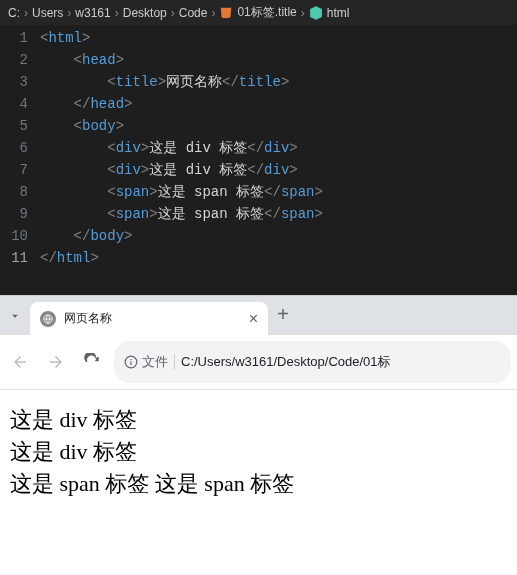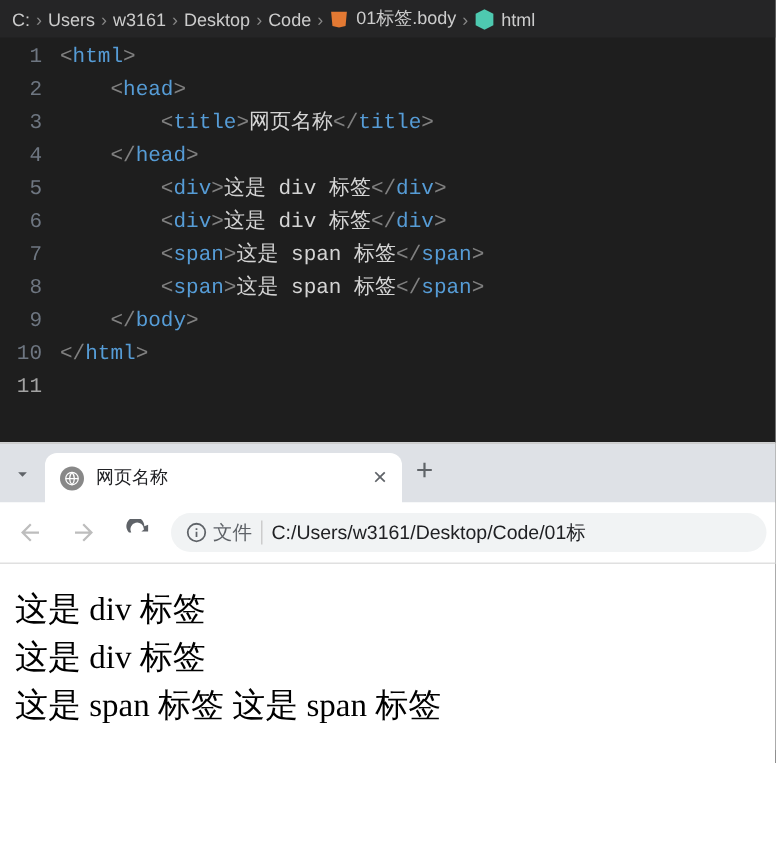--- a/index.html
+++ b/index.html
@@ -26,21 +26,21 @@
     .dropdown-btn { width: 30px; display: flex; justify-content: center; align-items: center; color: #5f6368; }
     .tab { display: flex; align-items: center; background: #fff; border-radius: 8px 8px 0 0; padding: 0 10px; height: 34px; margin-top: 6px; gap: 8px; font-family: -apple-system, "Segoe UI", sans-serif; font-size: 12px; width: 238px; }
     .tab-favicon { color: #5f6368; width: 16px; height: 16px; border-radius: 50%; background: #888; display: flex; align-items: center; justify-content: center; }
     .tab-favicon svg { fill: #fff; width: 10px; height: 10px; }
     .tab-title { flex: 1; white-space: nowrap; overflow: hidden; text-overflow: ellipsis; color: #202124; }
     .tab-close { color: #5f6368; font-size: 16px; }
     .new-tab { width: 30px; display: flex; justify-content: center; align-items: center; color: #5f6368; font-size: 20px; }
     .addr-bar { display: flex; align-items: center; background: #fff; padding: 6px 6px; gap: 8px; border-bottom: 1px solid #e0e0e0; }
     .nav-btn { width: 28px; height: 28px; display: flex; justify-content: center; align-items: center; color: #5f6368; border-radius: 50%; }
     .nav-btn.disabled { color: #bdbdbd; }
-    .url-box { flex: 1; display: flex; align-items: center; background: #f1f3f4; border-radius: 16px; height: 26px; padding: 0 10px; gap: 6px; font-family: -apple-system, "Segoe UI", sans-serif; font-size: 13px; color: #202124; overflow: hidden; }
+    .url-box { flex: 1; display: flex; align-items: center; background: #f1f3f4; border-radius: 16px; height: 42px; padding: 0 10px; gap: 6px; font-family: -apple-system, "Segoe UI", sans-serif; font-size: 13px; color: #202124; overflow: hidden; }
     .url-info { display: flex; align-items: center; gap: 4px; color: #5f6368; }
     .url-sep { width: 1px; height: 16px; background: #ccc; }
     .url-text { white-space: nowrap; }
     
     
     .page-content { padding: 14px 10px; font-family: "SimSun", "Microsoft YaHei", serif; font-size: 22px; color: #000; line-height: 1.45; }
     .watermark { text-align: right; font-size: 10px; color: #bbb; padding: 6px 8px; font-family: sans-serif; }
   </style>
 </head>
 <body>
@@ -55,21 +55,21 @@
     <span class="bc-sep">›</span>
     <span>Desktop</span>
     <span class="bc-sep">›</span>
     <span>Code</span>
     <span class="bc-sep">›</span>
     <span class="bc-icon">
         <svg viewBox="0 0 16 16">
           <path fill="#e37933" d="M2 2l1 11 5 1 5-1 1-11H2z"></path>
         </svg>
       </span>
-    <span>01标签.body</span>
+    <span>01标签.title</span>
     <span class="bc-sep">›</span>
     <span class="bc-icon">
         <svg viewBox="0 0 16 16">
           <path fill="#4ec9b0" d="M8 1l6 3v8l-6 3-6-3V4l6-3z" stroke="#4ec9b0" stroke-width="1.5"></path>
         </svg>
       </span>
     <span>html</span>
   </div>
   <div class="code-area">
     <div class="gutter" id="gutter">
@@ -83,20 +83,21 @@
         <div>8</div>
         <div>9</div>
         <div>10</div>
         <div class="active">11</div>
       </div>
     <div class="code" id="code">
         <div class="code-line"><span class="t-bracket">&lt;</span><span class="t-tag">html</span><span class="t-bracket">&gt;</span></div>
         <div class="code-line">    <span class="t-bracket">&lt;</span><span class="t-tag">head</span><span class="t-bracket">&gt;</span></div>
         <div class="code-line">        <span class="t-bracket">&lt;</span><span class="t-tag">title</span><span class="t-bracket">&gt;</span><span class="t-text">网页名称</span><span class="t-bracket">&lt;/</span><span class="t-tag">title</span><span class="t-bracket">&gt;</span></div>
         <div class="code-line">    <span class="t-bracket">&lt;/</span><span class="t-tag">head</span><span class="t-bracket">&gt;</span></div>
+        <div class="code-line">    <span class="t-bracket">&lt;</span><span class="t-tag">body</span><span class="t-bracket">&gt;</span></div>
         <div class="code-line">        <span class="t-bracket">&lt;</span><span class="t-tag">div</span><span class="t-bracket">&gt;</span><span class="t-text">这是 div 标签</span><span class="t-bracket">&lt;/</span><span class="t-tag">div</span><span class="t-bracket">&gt;</span></div>
         <div class="code-line">        <span class="t-bracket">&lt;</span><span class="t-tag">div</span><span class="t-bracket">&gt;</span><span class="t-text">这是 div 标签</span><span class="t-bracket">&lt;/</span><span class="t-tag">div</span><span class="t-bracket">&gt;</span></div>
         <div class="code-line">        <span class="t-bracket">&lt;</span><span class="t-tag">span</span><span class="t-bracket">&gt;</span><span class="t-text">这是 span 标签</span><span class="t-bracket">&lt;/</span><span class="t-tag">span</span><span class="t-bracket">&gt;</span></div>
         <div class="code-line">        <span class="t-bracket">&lt;</span><span class="t-tag">span</span><span class="t-bracket">&gt;</span><span class="t-text">这是 span 标签</span><span class="t-bracket">&lt;/</span><span class="t-tag">span</span><span class="t-bracket">&gt;</span></div>
         <div class="code-line">    <span class="t-bracket">&lt;/</span><span class="t-tag">body</span><span class="t-bracket">&gt;</span></div>
         <div class="code-line"><span class="t-bracket">&lt;/</span><span class="t-tag">html</span><span class="t-bracket">&gt;</span></div>
       </div>
   </div>
 </div>
 

